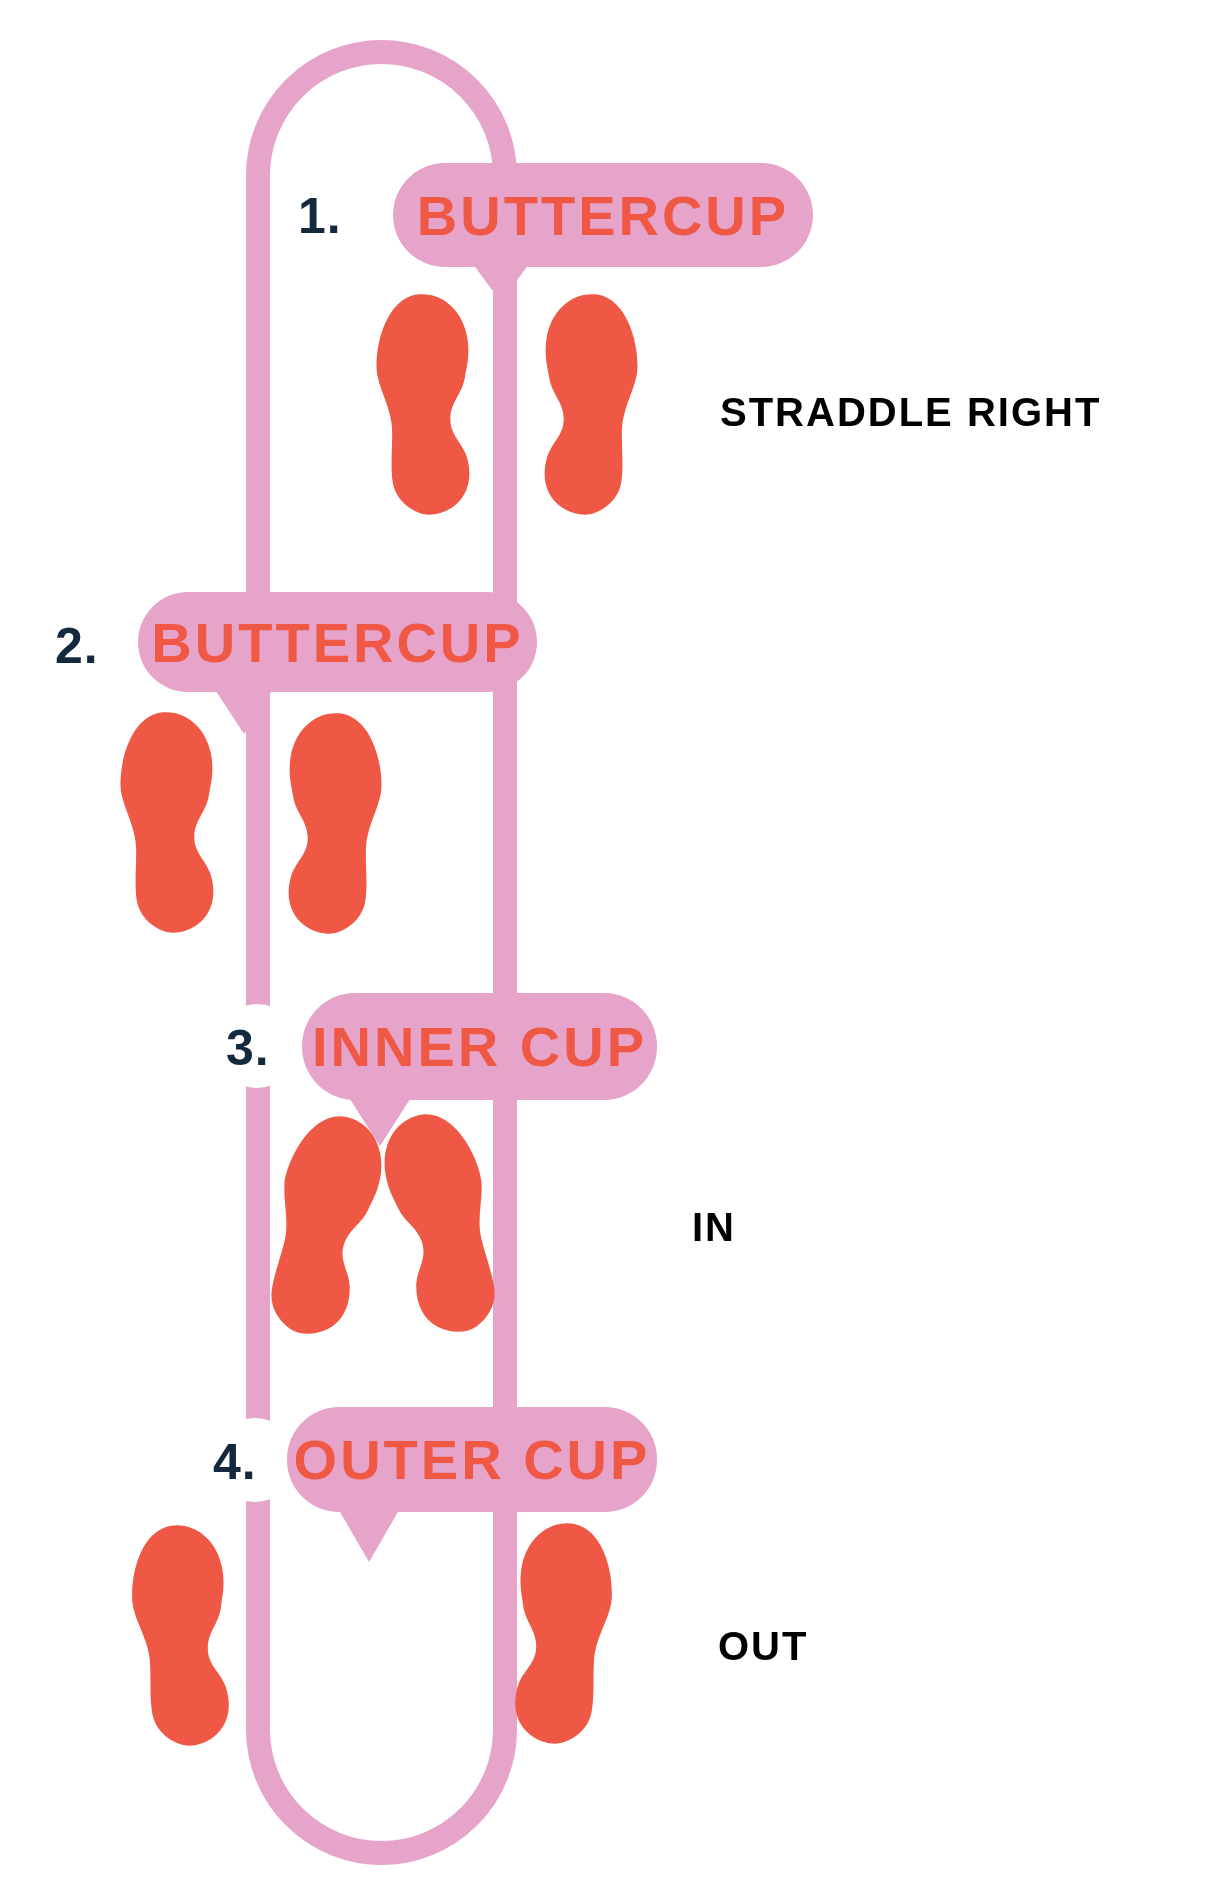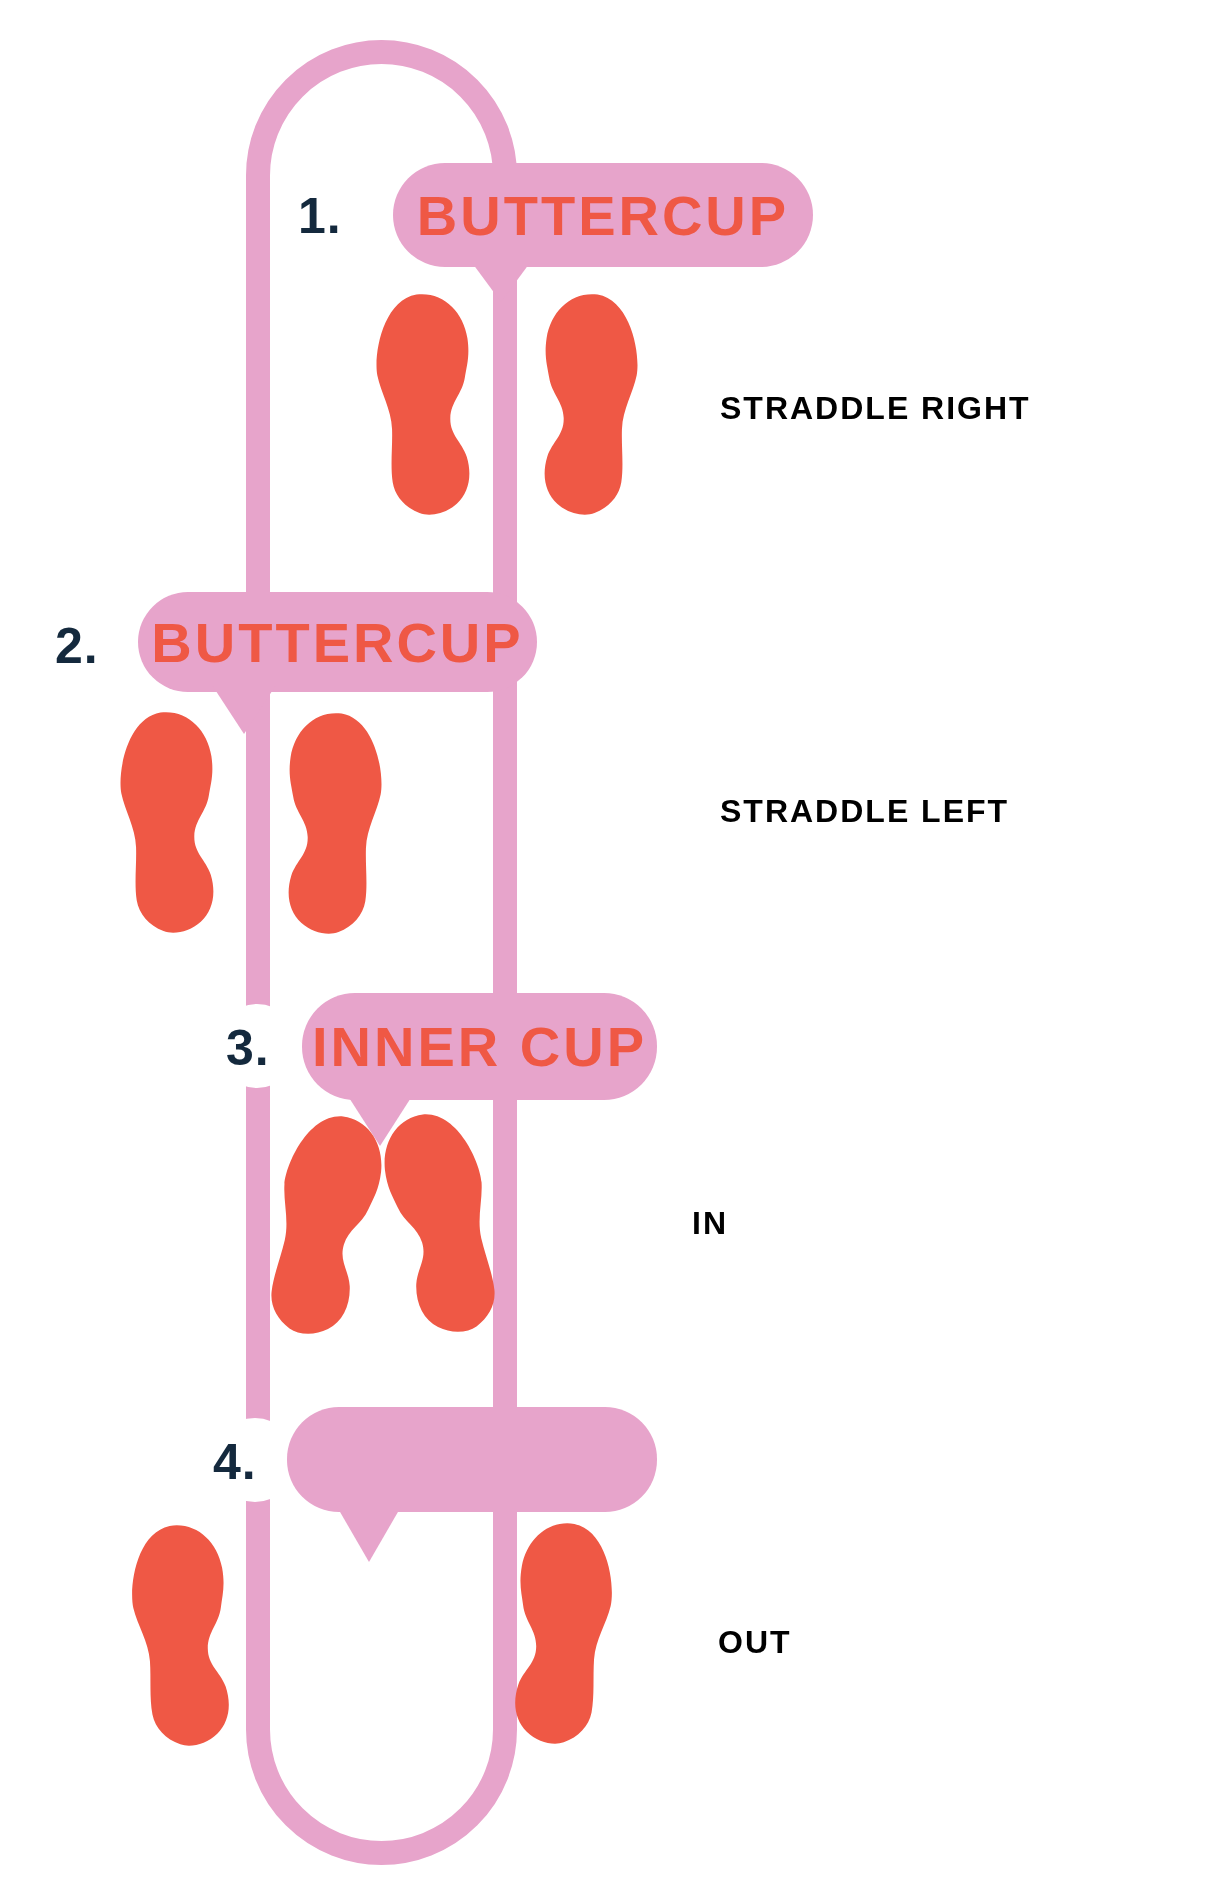--- a/index.html
+++ b/index.html
@@ -44,21 +44,21 @@
     align-items: center;
     justify-content: center;
     font-size: 56px;
     font-weight: 700;
     letter-spacing: 3px;
     color: #EF5845;
     white-space: nowrap;
   }
   .side-label {
     position: absolute;
-    font-size: 32px;
+    font-size: 40px;
     font-weight: 700;
     line-height: 1;
     letter-spacing: 2px;
     color: #000000;
     white-space: nowrap;
   }
 </style>
 </head>
 <body>
 
@@ -103,20 +103,20 @@
   <div class="overlay">
 
     <div class="step-number" style="left:298px; top:191px;">1.</div>
     <div class="step-number" style="left:55px; top:621px;">2.</div>
     <div class="step-number" style="left:226px; top:1023px;">3.</div>
     <div class="step-number" style="left:213px; top:1437px;">4.</div>
 
     <div class="pill-label" style="left:393px; top:163px; width:420px; height:104px;">BUTTERCUP</div>
     <div class="pill-label" style="left:138px; top:592px; width:399px; height:100px;">BUTTERCUP</div>
     <div class="pill-label" style="left:302px; top:993px; width:355px; height:107px;text-align:right;">INNER CUP</div>
+    <div class="pill-label" style="left:287px; top:1407px; width:370px; height:105px;">OUTER CUP</div>
 
     <div class="side-label" style="left:720px; top:392px;">STRADDLE RIGHT</div>
-    <div class="side-label" style="left:720px; top:795px;">STRADDLE LEFT</div>
     <div class="side-label" style="left:692px; top:1207px;">IN</div>
     <div class="side-label" style="left:718px; top:1598px;margin-top:28px;">OUT</div>
 
   </div>
 </div>
 
 </body></html>

